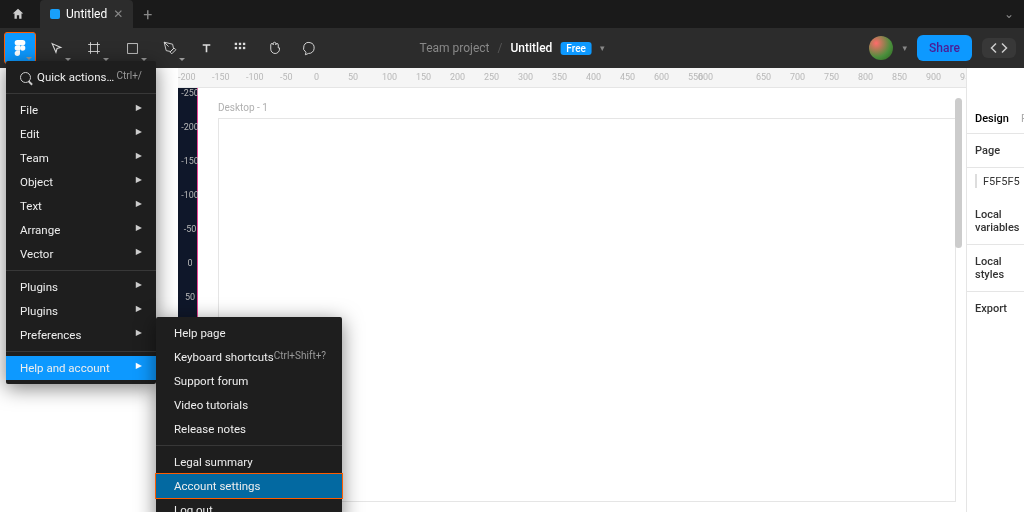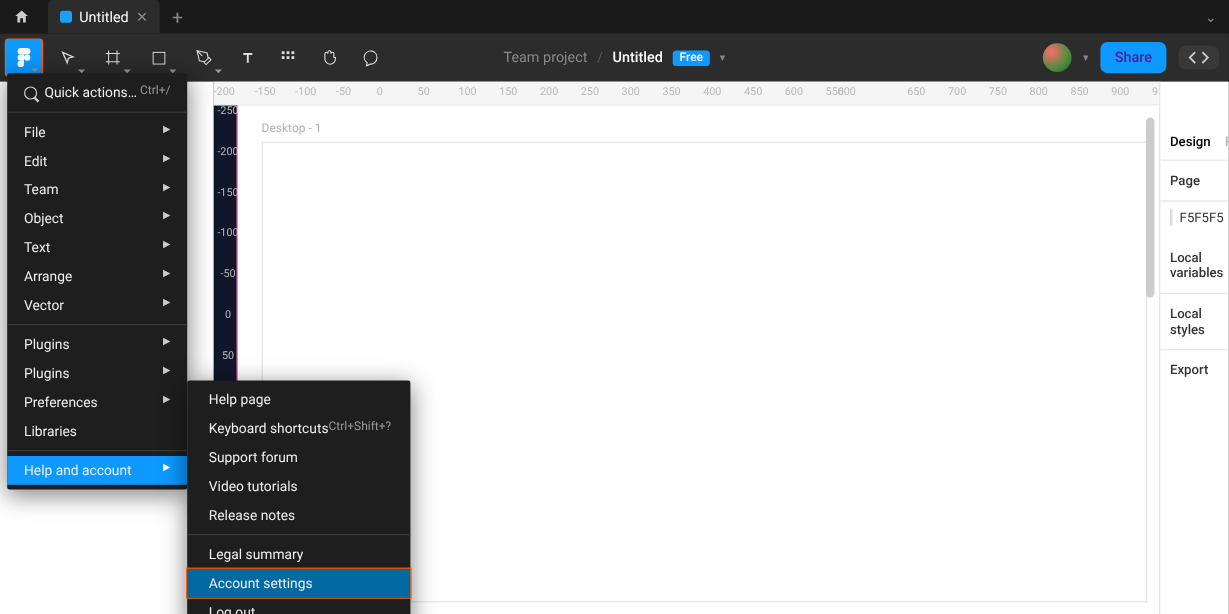--- a/index.html
+++ b/index.html
@@ -292,23 +292,20 @@
         <span class="arrow">▶</span>
       </div>
       <div class="menu-row">
         <span>Plugins</span>
         <span class="arrow">▶</span>
       </div>
       <div class="menu-row">
         <span>Preferences</span>
         <span class="arrow">▶</span>
       </div>
-      <div class="menu-row">
-        <span>Libraries</span>
-      </div>
     </div>
   <div class="menu-sep"></div>
   <div class="menu-row hover">
     <span>Help and account</span>
     <span class="arrow">▶</span>
   </div>
 </div>
 
 <div class="menu menu-sub">
   <div id="sm-a">

